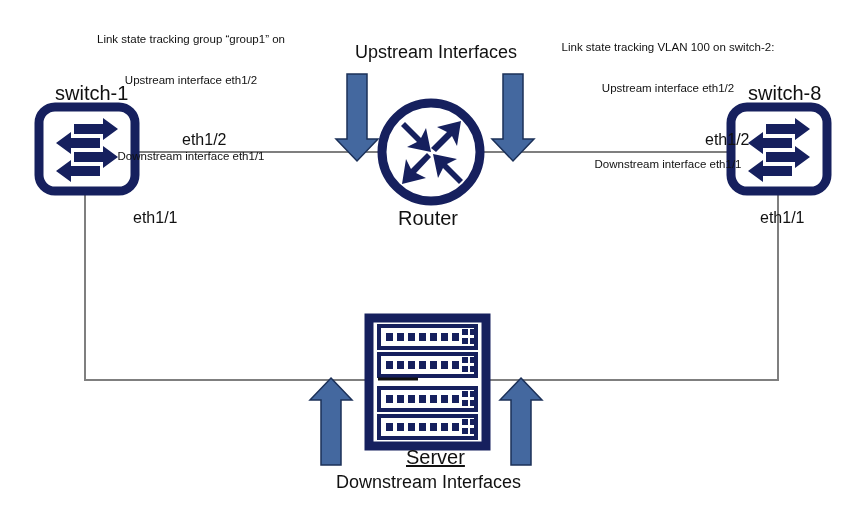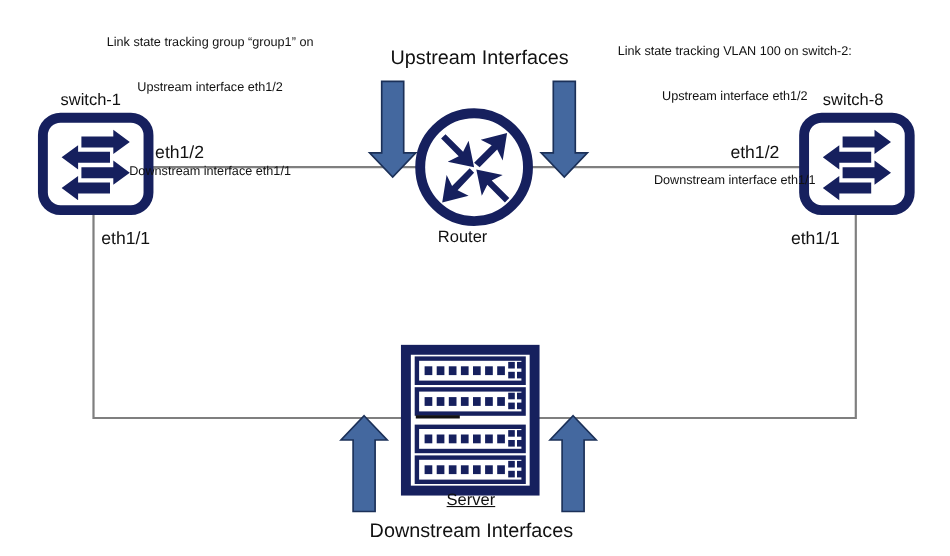--- a/index.html
+++ b/index.html
@@ -29,24 +29,25 @@
     position: absolute;
     white-space: pre;
     line-height: 1.18;
     color: #111111;
   }
   .note {
     font-size: 11.5px;
     text-align: center;
   }
   .dev-label {
-    font-size: 15px;
+    font-size: 20px;
   }
   .port-label {
     font-size: 16px;
+    padding-left: 41px;
   }
   .flow-label {
     font-size: 18px;
   }
 </style>
 </head>
 <body>
 
 <div id="canvas">
 

